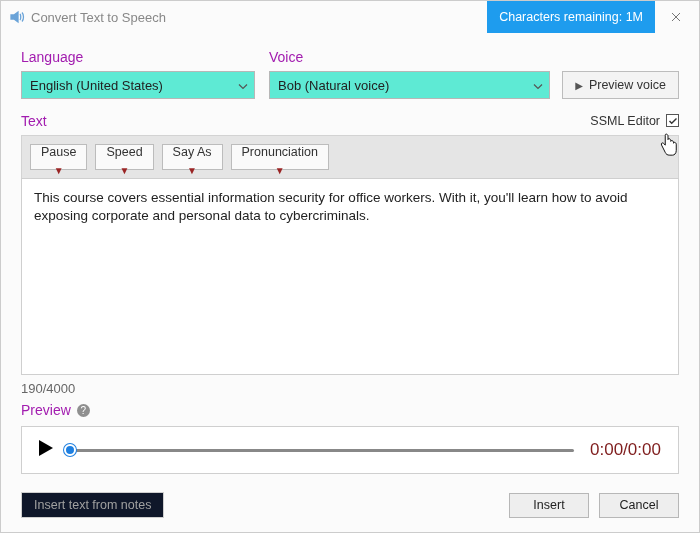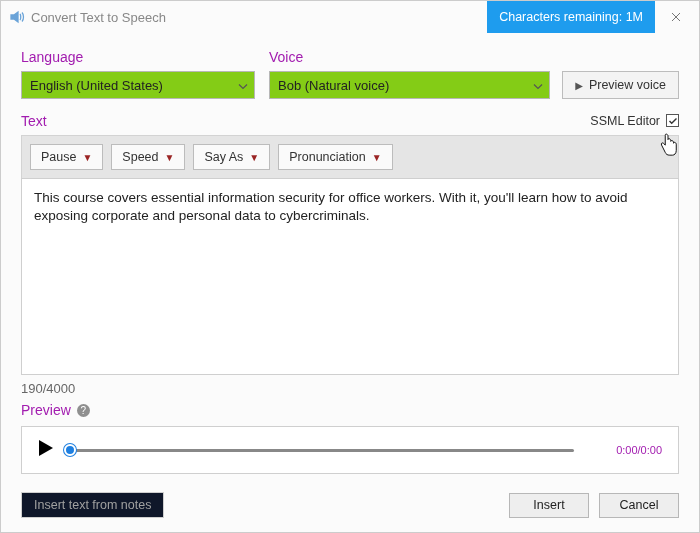--- a/index.html
+++ b/index.html
@@ -52,21 +52,21 @@
     flex: 1;
     padding: 6px 20px 14px 20px;
     display: flex; flex-direction: column;
   }
   .row { display: flex; gap: 14px; }
   .col { display: flex; flex-direction: column; }
   .label { font-size: 14px; color: #a21caf; margin: 10px 0 6px 0; }
   .select {
     height: 28px;
     border: 1px solid #b7b7b7;
-    background: #84cc16;
+    background: #5eead4;
     font-size: 13px;
     padding: 0 24px 0 8px;
     position: relative;
     display: flex; align-items: center;
     color: #222;
   }
   .select .caret {
     position: absolute; right: 6px; top: 50%; transform: translateY(-50%);
     color: #555;
   }
@@ -103,21 +103,21 @@
     padding: 8px 8px;
     display: flex; gap: 8px;
     margin-top: 6px;
   }
   .tb-btn {
     background: #fafafa;
     border: 1px solid #bcbcbc;
     height: 26px;
     padding: 0 10px;
     font-size: 12.5px; color:#333;
-    display:flex; align-items:center; gap:6px;
+    display:flex; align-items:center; gap:6px;flex-direction:column;
   }
   .tb-btn .dd { color:#9a2424; font-size: 10px;}
   .textarea {
     flex: 1;
     border: 1px solid #cfcfcf;
     background: #fff;
     padding: 10px 12px;
     font-size: 13.5px;
     color: #222;
     resize: none;
@@ -150,21 +150,21 @@
   }
   .play-btn { color:#000; font-size: 18px; }
   .track {
     flex:1; height:3px; background:#888; position:relative; border-radius:2px;
   }
   .thumb {
     position:absolute; left:0; top:50%; transform:translate(-50%,-50%);
     width:12px; height:12px; border-radius:50%;
     background:#1e7fe0; border:2px solid #fff; box-shadow:0 0 0 1px #1e7fe0;
   }
-  .timecode { font-size: 11px; color:#a21caf; min-width: 72px; text-align:right;}
+  .timecode { font-size: 17px; color:#7f1d1d; min-width: 72px; }
   .footer {
     margin-top: 18px;
     display:flex; align-items:center;
   }
   .footer .left-btn {
     border:1px solid #cfcfcf; background:#0f172a;
     color:#a0a0a0; font-size:12.5px;
     padding: 5px 12px;
   }
   .footer .spacer { flex:1; }

